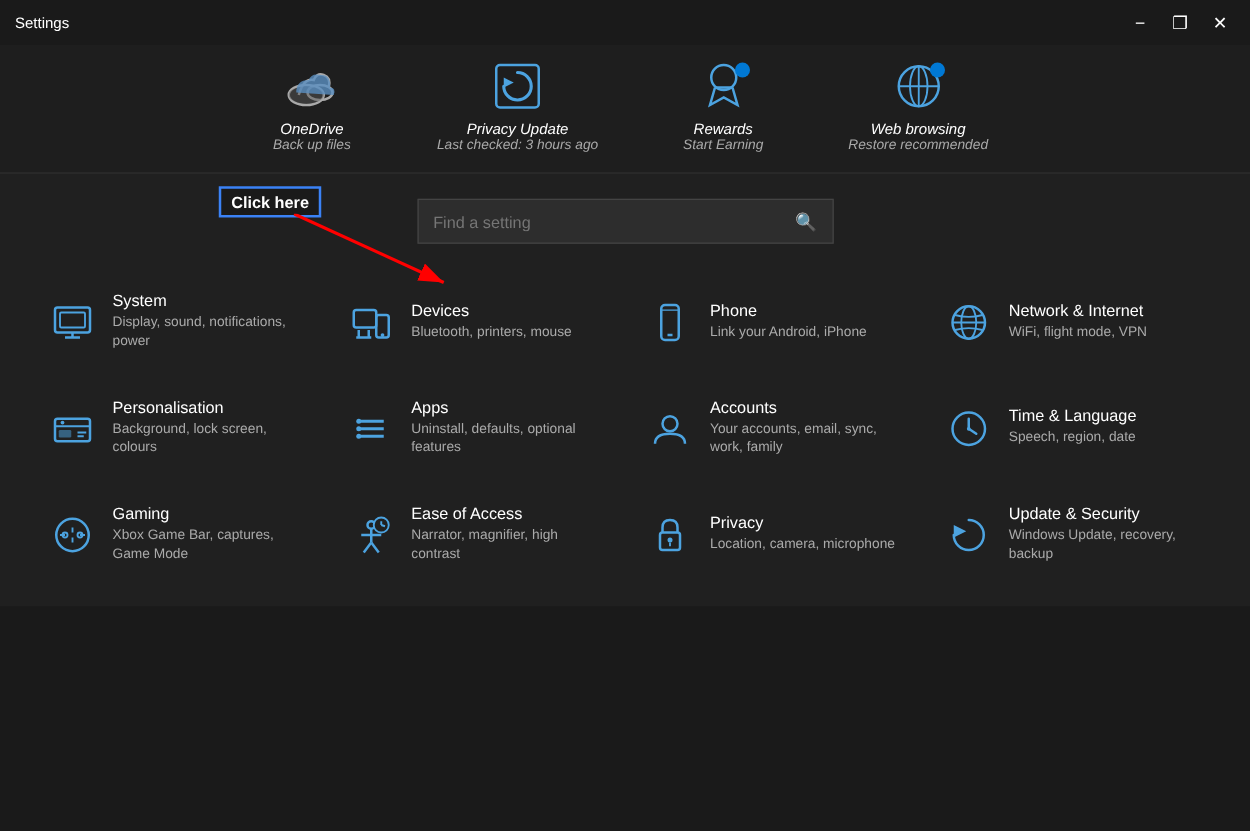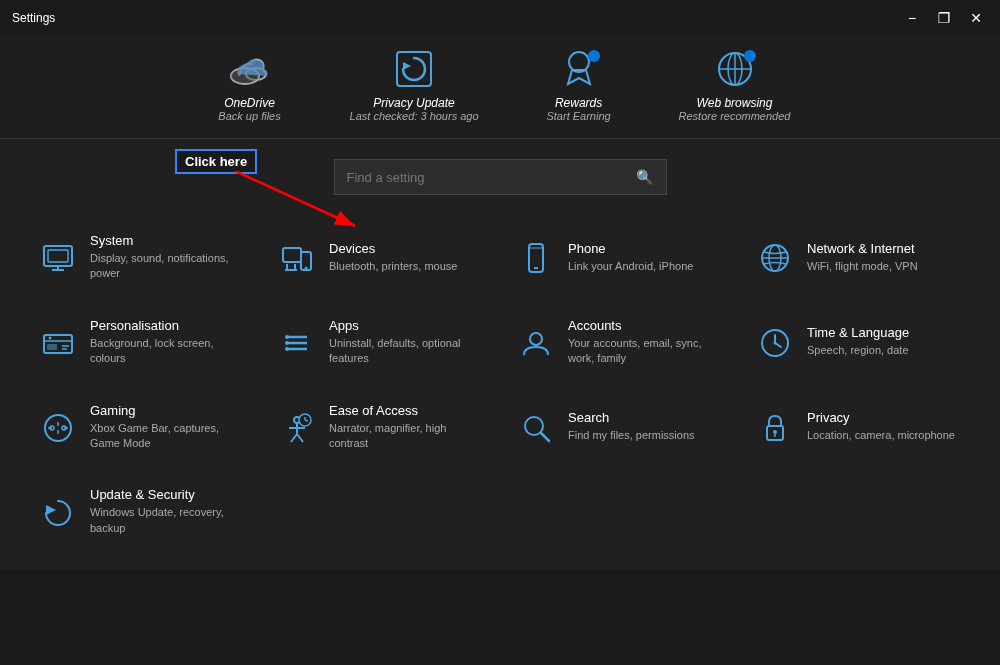--- a/index.html
+++ b/index.html
@@ -424,32 +424,20 @@
           <line x1="24" y1="5" x2="24" y2="8" stroke="#4ca3e0" stroke-width="1.5"></line>
           <line x1="24" y1="8" x2="27" y2="9" stroke="#4ca3e0" stroke-width="1.5"></line>
         </svg>
       </div>
       <div class="settings-text">
         <div class="settings-title">Ease of Access</div>
         <div class="settings-desc">Narrator, magnifier, high contrast</div>
       </div>
     </div>
 
-    <div class="settings-item">
-      <div class="settings-icon">
-        <svg width="32" height="32" viewBox="0 0 32 32">
-          <circle cx="14" cy="14" r="9" fill="none" stroke="#4ca3e0" stroke-width="2"></circle>
-          <line x1="21" y1="21" x2="29" y2="29" stroke="#4ca3e0" stroke-width="2.5" stroke-linecap="round"></line>
-        </svg>
-      </div>
-      <div class="settings-text">
-        <div class="settings-title">Search</div>
-        <div class="settings-desc">Find my files, permissions</div>
-      </div>
-    </div>
 
     <div class="settings-item">
       <div class="settings-icon">
         <svg width="32" height="32" viewBox="0 0 32 32">
           <rect x="8" y="14" width="16" height="14" rx="2" fill="none" stroke="#4ca3e0" stroke-width="2"></rect>
           <path d="M10 14 L10 10 Q10 4 16 4 Q22 4 22 10 L22 14" fill="none" stroke="#4ca3e0" stroke-width="2"></path>
           <circle cx="16" cy="20" r="2" fill="#4ca3e0"></circle>
           <line x1="16" y1="22" x2="16" y2="25" stroke="#4ca3e0" stroke-width="1.5"></line>
         </svg>
       </div>

